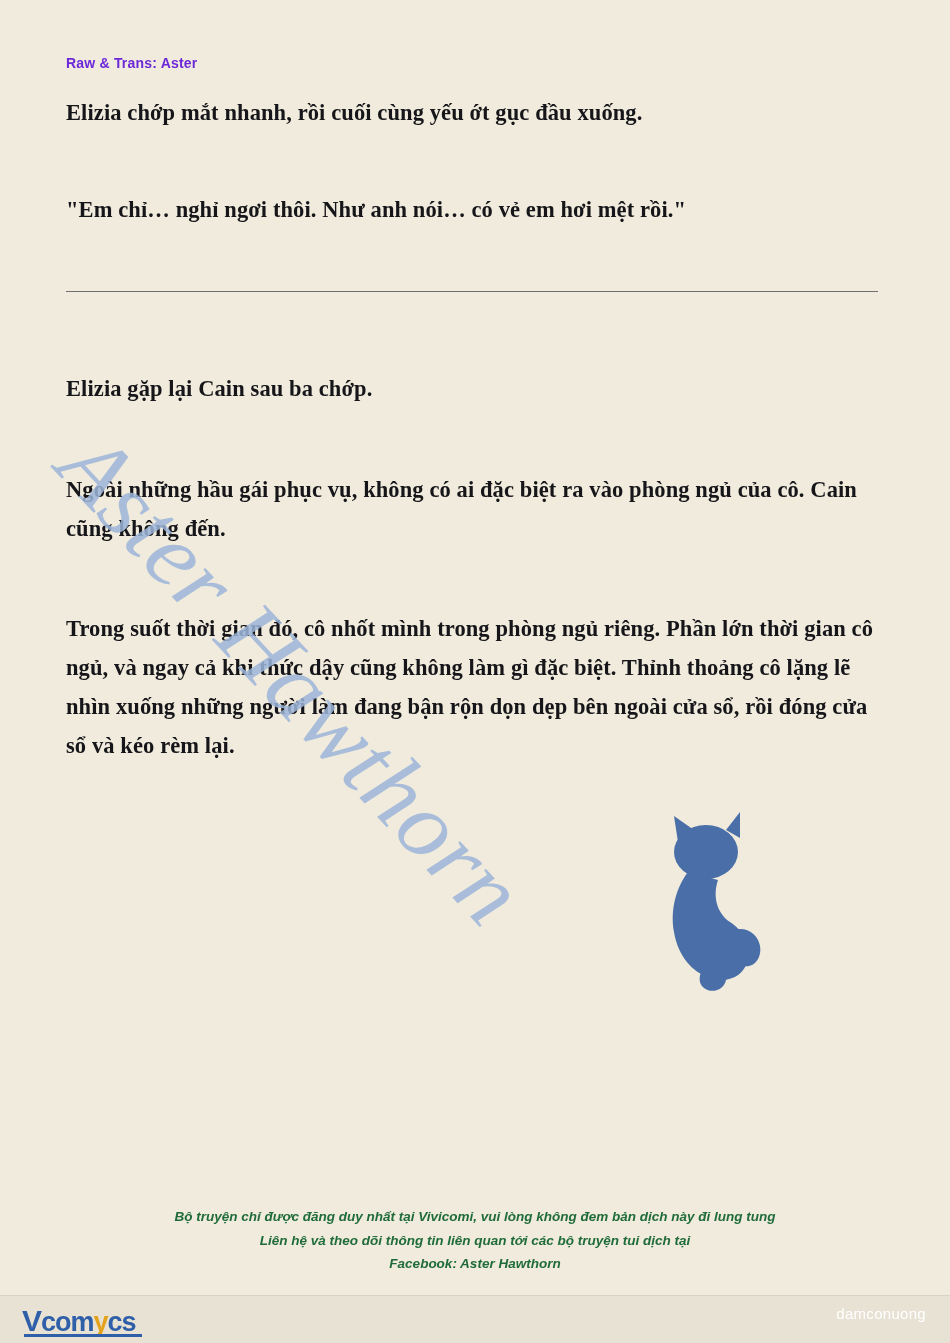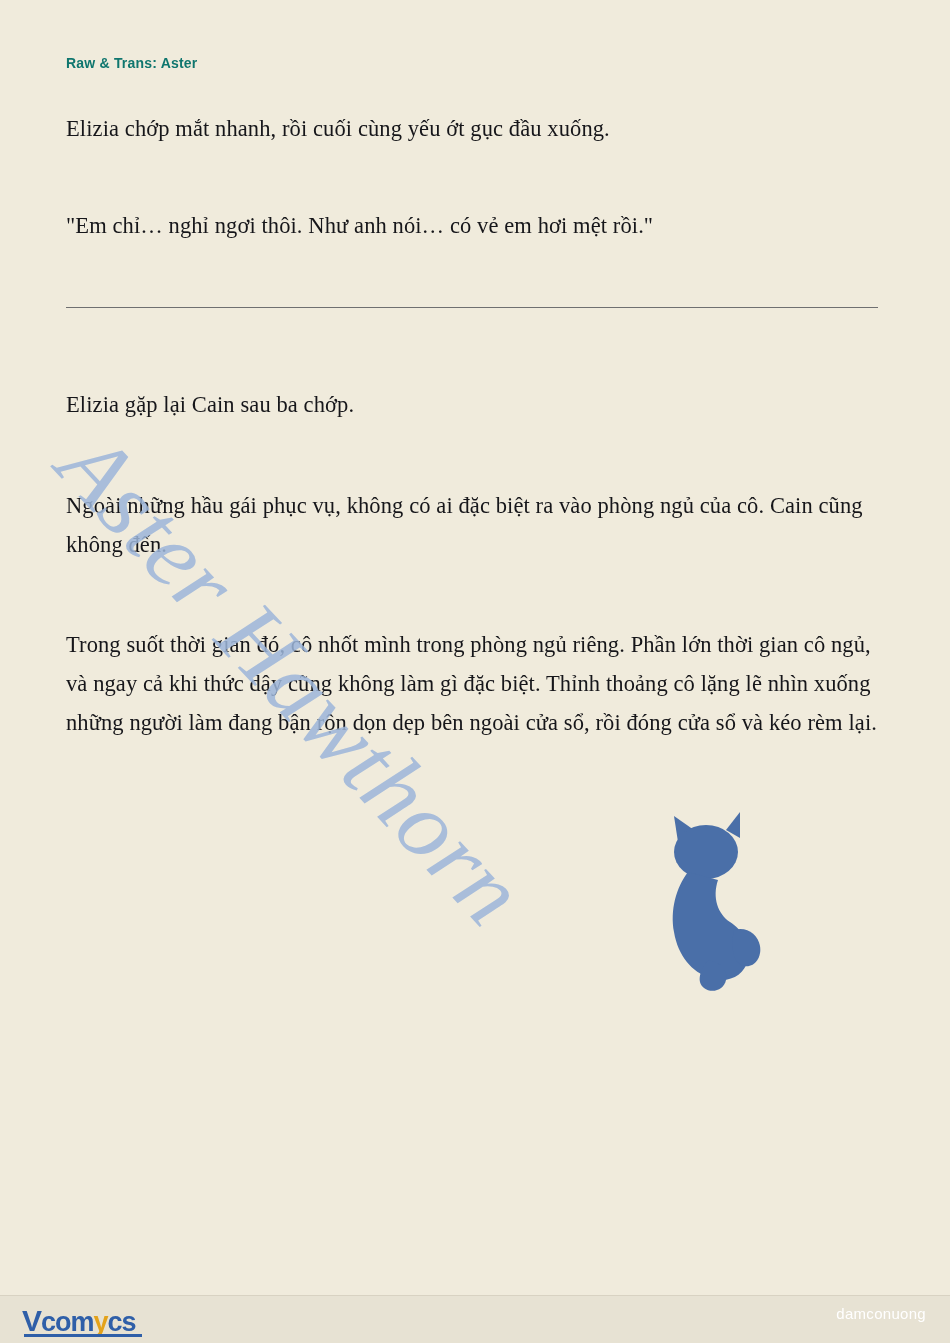--- a/index.html
+++ b/index.html
@@ -23,29 +23,30 @@
     background: #f0ebdc;
   }
 
   .credit-header {
     position: absolute;
     top: 55px;
     left: 66px;
     font-family: "Liberation Sans", sans-serif;
     font-size: 14px;
     font-weight: 700;
-    color: #0f766e;
+    color: #6d28d9;
     letter-spacing: 0.2px;
   }
 
   .content {
     position: absolute;
-    top: 110px;
+    top: 94px;
     left: 66px;
     width: 818px;
+    font-weight: bold;
   }
 
   .para {
     font-family: "Liberation Serif", serif;
     font-size: 22.5px;
     line-height: 1.72;
     color: #16161a;
     margin: 0 0 62px 0;
     letter-spacing: 0.1px;
   }
@@ -191,20 +192,25 @@
         <path d="M30 32 L26 6 L46 20 Z"></path>
         <path d="M78 20 L92 2 L92 28 Z"></path>
         <ellipse cx="58" cy="42" rx="32" ry="27"></ellipse>
         <path d="M40 62 C28 78 22 100 26 122 C30 146 44 162 62 168 C80 174 96 166 100 150 C104 134 94 120 82 112 C70 104 64 88 70 70 Z"></path>
         <path d="M60 150 C52 160 48 172 56 178 C64 184 76 180 78 170 C80 160 72 152 60 150 Z"></path>
         <path d="M86 120 C98 116 110 124 112 136 C114 148 106 158 96 156 C86 154 82 140 86 120 Z"></path>
       </g>
     </svg>
   </div>
 
+  <div class="footer-notes">
+    <div>Bộ truyện chỉ được đăng duy nhất tại Vivicomi, vui lòng không đem bản dịch này đi lung tung</div>
+    <div>Liên hệ và theo dõi thông tin liên quan tới các bộ truyện tui dịch tại</div>
+    <div>Facebook: Aster Hawthorn</div>
+  </div>
 
   <div class="bottom-bar">
     <div class="brand-logo">
       <span class="v">V</span>
         <span>com</span>
         <span class="y">y</span>
         <span>cs</span>
     </div>
     <div class="brand-underline"></div>
     <div class="bottom-right-tag">damconuong</div>

